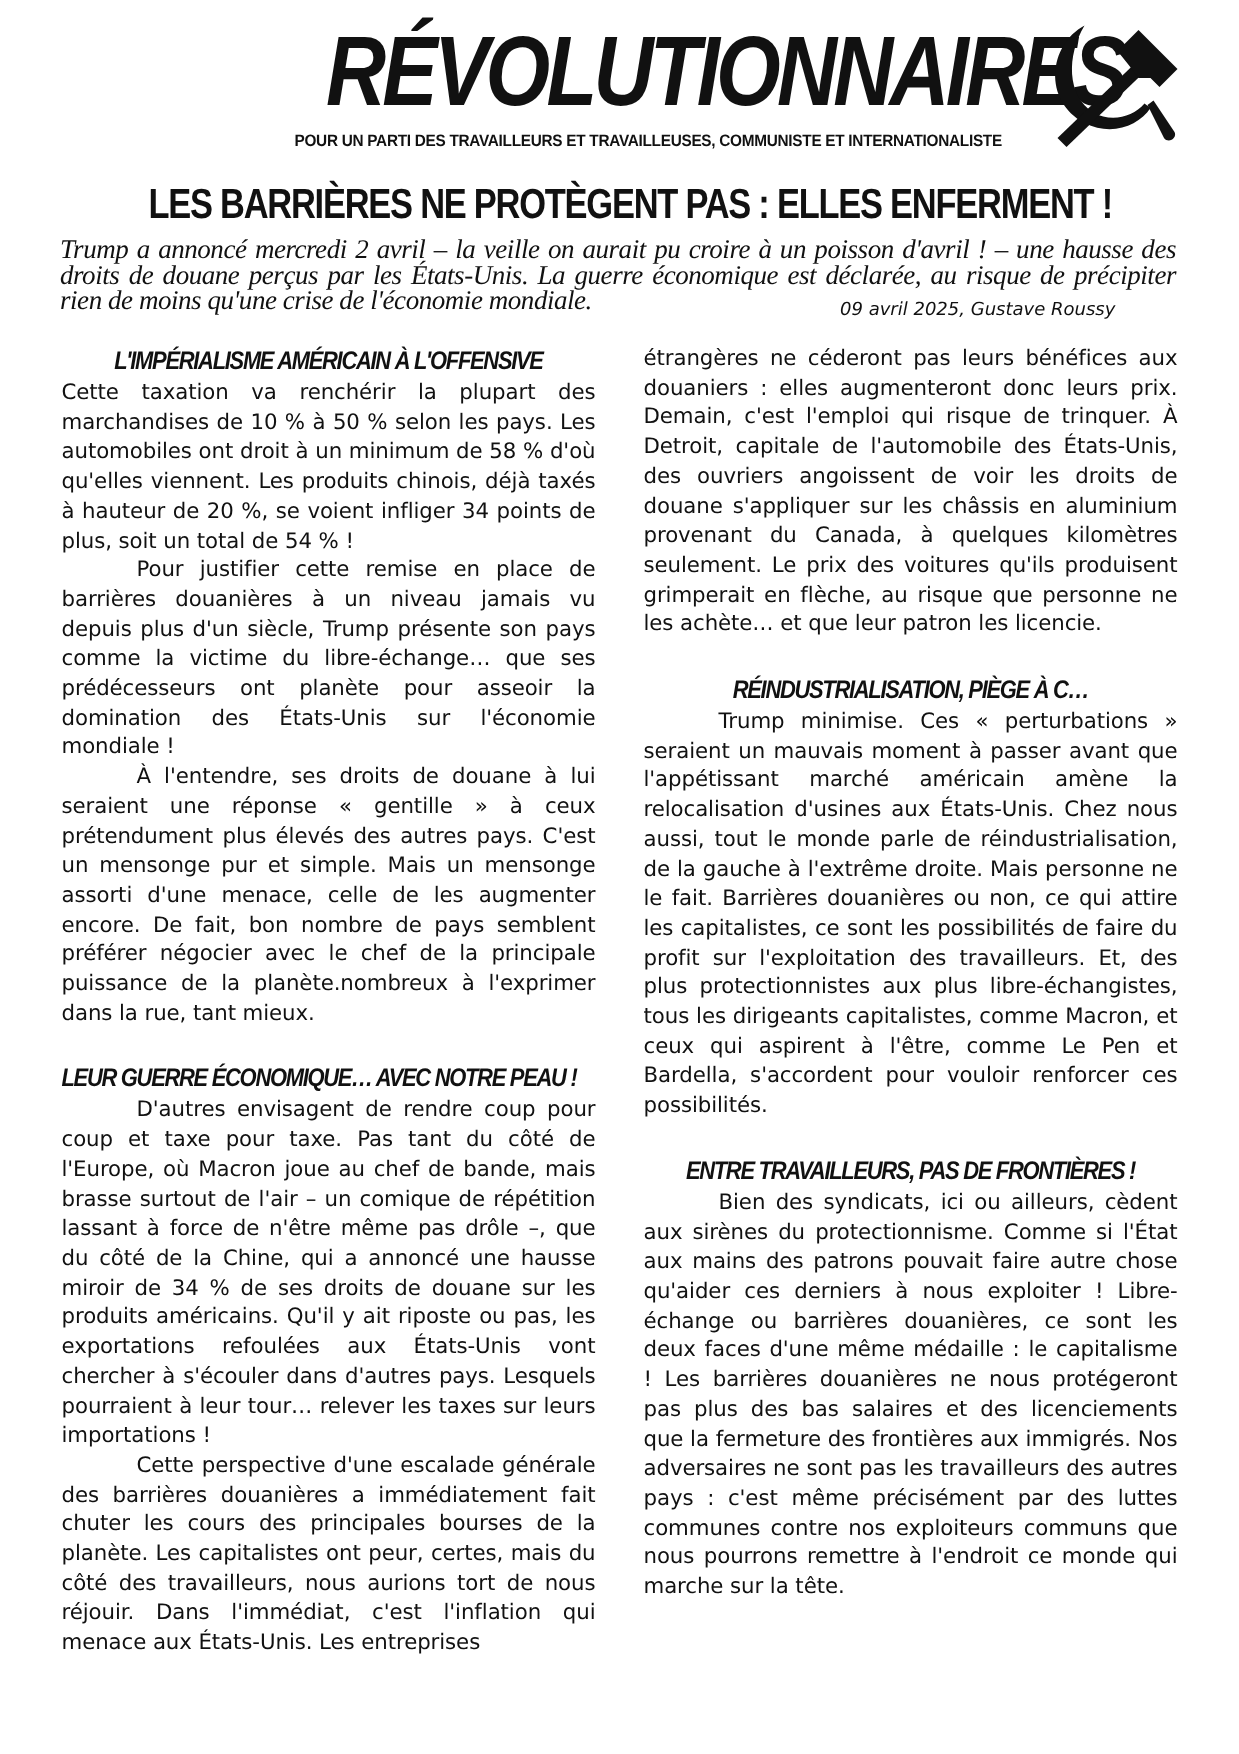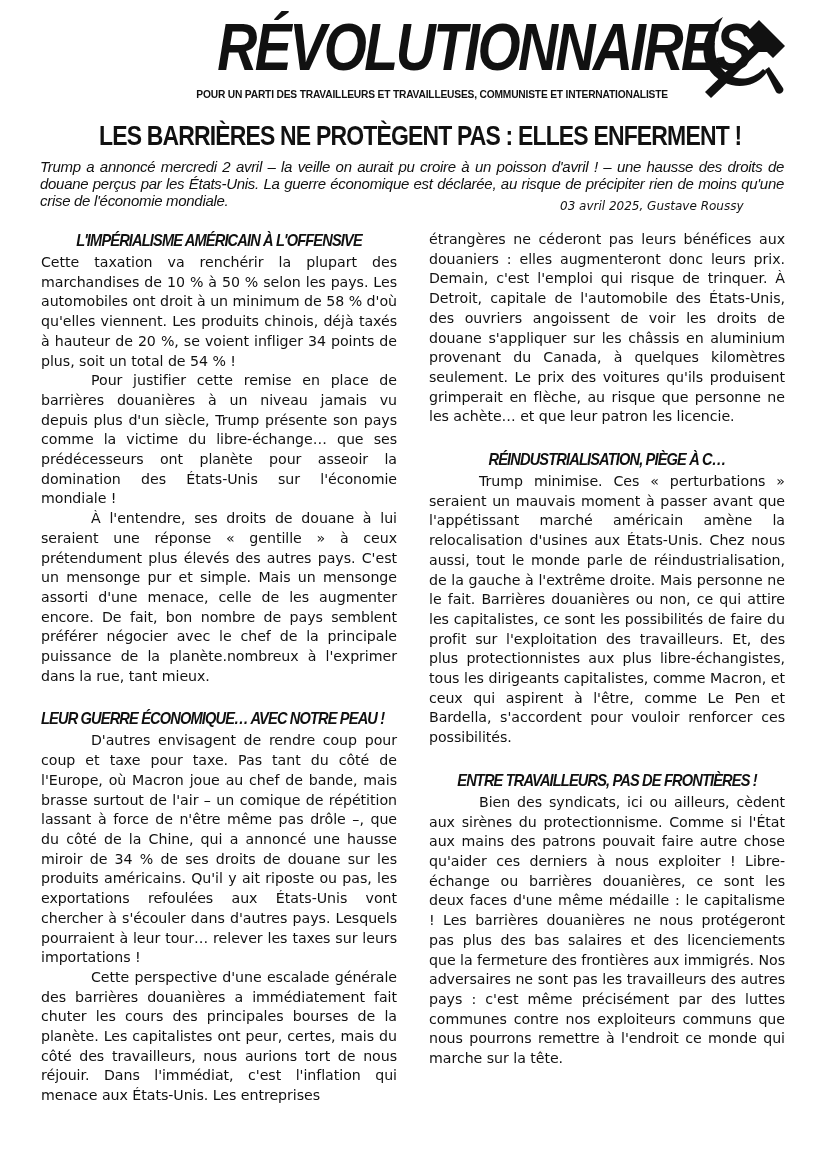--- a/index.html
+++ b/index.html
@@ -7,21 +7,21 @@
   .masthead { position: absolute; left: 0; top: 0; width: 826px; height: 115px; }
   .npa-logo { position: absolute; left: 40px; top: 22px; width: 92px; text-align: center; }
   .npa-mark { font-family: "Liberation Sans", sans-serif; font-weight: 900; font-size: 44px; letter-spacing: -2px; line-height: 40px; transform: scaleY(1.05); }
   .npa-sub { font-family: "Liberation Sans", sans-serif; font-weight: bold; font-size: 5.5px; line-height: 6px; }
   .npa-rule { width: 34px; height: 1px; background: #111; margin: 3px auto 3px; }
   .npa-rev { font-family: "Liberation Sans", sans-serif; font-style: italic; font-weight: bold; font-size: 7.5px; letter-spacing: -0.2px; }
   .main-title { position: absolute; left: 180px; top: 12px; width: 466px; text-align: center; font-family: "Liberation Sans", sans-serif; font-weight: bold; font-style: italic; font-size: 66px; line-height: 70px; letter-spacing: -3px; transform: scaleX(0.84); transform-origin: center; white-space: nowrap; }
   .tagline { position: absolute; left: 180px; top: 88px; width: 466px; text-align: center; font-family: "Liberation Sans", sans-serif; font-weight: bold; font-size: 11px; letter-spacing: -0.2px; white-space: nowrap; transform: scaleX(0.93); }
   .hammer { position: absolute; left: 693px; top: 12px; width: 100px; height: 90px; }
   .headline { position: absolute; left: 30px; top: 120px; width: 766px; text-align: center; font-family: "Liberation Sans", sans-serif; font-weight: bold; font-size: 28px; letter-spacing: -1px; transform: scaleX(0.82); white-space: nowrap; }
-  .chapo { position: absolute; left: 40px; top: 158px; width: 744px; font-family: Liberation Sans, sans-serif; font-style: italic; font-size: 15px; line-height: 17px; text-align: justify; letter-spacing: -0.3px; }
+  .chapo { position: absolute; left: 40px; top: 158px; width: 744px; font-family: Liberation Serif, serif; font-style: italic; font-size: 18px; line-height: 17px; text-align: justify; letter-spacing: -0.3px; }
   .byline { position: absolute; left: 560px; top: 199px; font-family: "DejaVu Sans", sans-serif; font-style: italic; font-size: 12px; }
   .col { position: absolute; top: 230px; width: 356px; font-family: "DejaVu Sans", sans-serif; font-size: 14.2px; line-height: 19.7px; text-align: justify; letter-spacing: -0.05px; }
   .col-left { left: 41px; }
   .col-right { left: 429px; }
   .sub { font-family: "Liberation Sans", sans-serif; font-weight: bold; font-style: italic; font-size: 17px; letter-spacing: -1px; text-align: center; line-height: 22px; margin: 0 0 1px; transform: scaleX(0.86); white-space: nowrap; }
   .sub.left-sub { text-align: left; transform-origin: left; }
   p { margin: 0; }
   .ind { text-indent: 50px; }
   .gap { height: 22px; }
 </style>
@@ -40,21 +40,21 @@
     <path d="M72 58 L76 55 L90 76 C92 80 86 84 83 80 Z" fill="#111"></path>
 
     <path d="M12 80 L66 28 L72 34 L18 86 Z" fill="#111"></path>
 
     <path d="M52 22 L66 8 L92 34 L80 46 L74 40 L66 40 L60 32 Z" fill="#111"></path>
   </svg>
 </div>
 
 <div class="headline">LES BARRIÈRES NE PROTÈGENT PAS : ELLES ENFERMENT !</div>
 <div class="chapo">Trump a annoncé mercredi 2 avril – la veille on aurait pu croire à un poisson d'avril ! – une hausse des droits de douane perçus par les États-Unis. La guerre économique est déclarée, au risque de précipiter rien de moins qu'une crise de l'économie mondiale.</div>
-<div class="byline">03 avril 2025, Gustave Roussy</div>
+<div class="byline">09 avril 2025, Gustave Roussy</div>
 
 <div class="col col-left">
   <div class="sub">L'IMPÉRIALISME AMÉRICAIN À L'OFFENSIVE</div>
   <p>Cette taxation va renchérir la plupart des marchandises de 10 % à 50 % selon les pays. Les automobiles ont droit à un minimum de 58 % d'où qu'elles viennent. Les produits chinois, déjà taxés à hauteur de 20 %, se voient infliger 34 points de plus, soit un total de 54 % !</p>
   <p class="ind">Pour justifier cette remise en place de barrières douanières à un niveau jamais vu depuis plus d'un siècle, Trump présente son pays comme la victime du libre-échange… que ses prédécesseurs ont planète pour asseoir la domination des États-Unis sur l'économie mondiale !</p>
   <p class="ind">À l'entendre, ses droits de douane à lui seraient une réponse « gentille » à ceux prétendument plus élevés des autres pays. C'est un mensonge pur et simple. Mais un mensonge assorti d'une menace, celle de les augmenter encore. De fait, bon nombre de pays semblent préférer négocier avec le chef de la principale puissance de la planète.nombreux à l'exprimer dans la rue, tant mieux.</p>
   <div class="gap"></div>
   <div class="sub left-sub">LEUR GUERRE ÉCONOMIQUE… AVEC NOTRE PEAU !</div>
   <p class="ind">D'autres envisagent de rendre coup pour coup et taxe pour taxe. Pas tant du côté de l'Europe, où Macron joue au chef de bande, mais brasse surtout de l'air – un comique de répétition lassant à force de n'être même pas drôle –, que du côté de la Chine, qui a annoncé une hausse miroir de 34 % de ses droits de douane sur les produits américains. Qu'il y ait riposte ou pas, les exportations refoulées aux États-Unis vont chercher à s'écouler dans d'autres pays. Lesquels pourraient à leur tour… relever les taxes sur leurs importations !</p>
   <p class="ind">Cette perspective d'une escalade générale des barrières douanières a immédiatement fait chuter les cours des principales bourses de la planète. Les capitalistes ont peur, certes, mais du côté des travailleurs, nous aurions tort de nous réjouir. Dans l'immédiat, c'est l'inflation qui menace aux États-Unis. Les entreprises</p>

